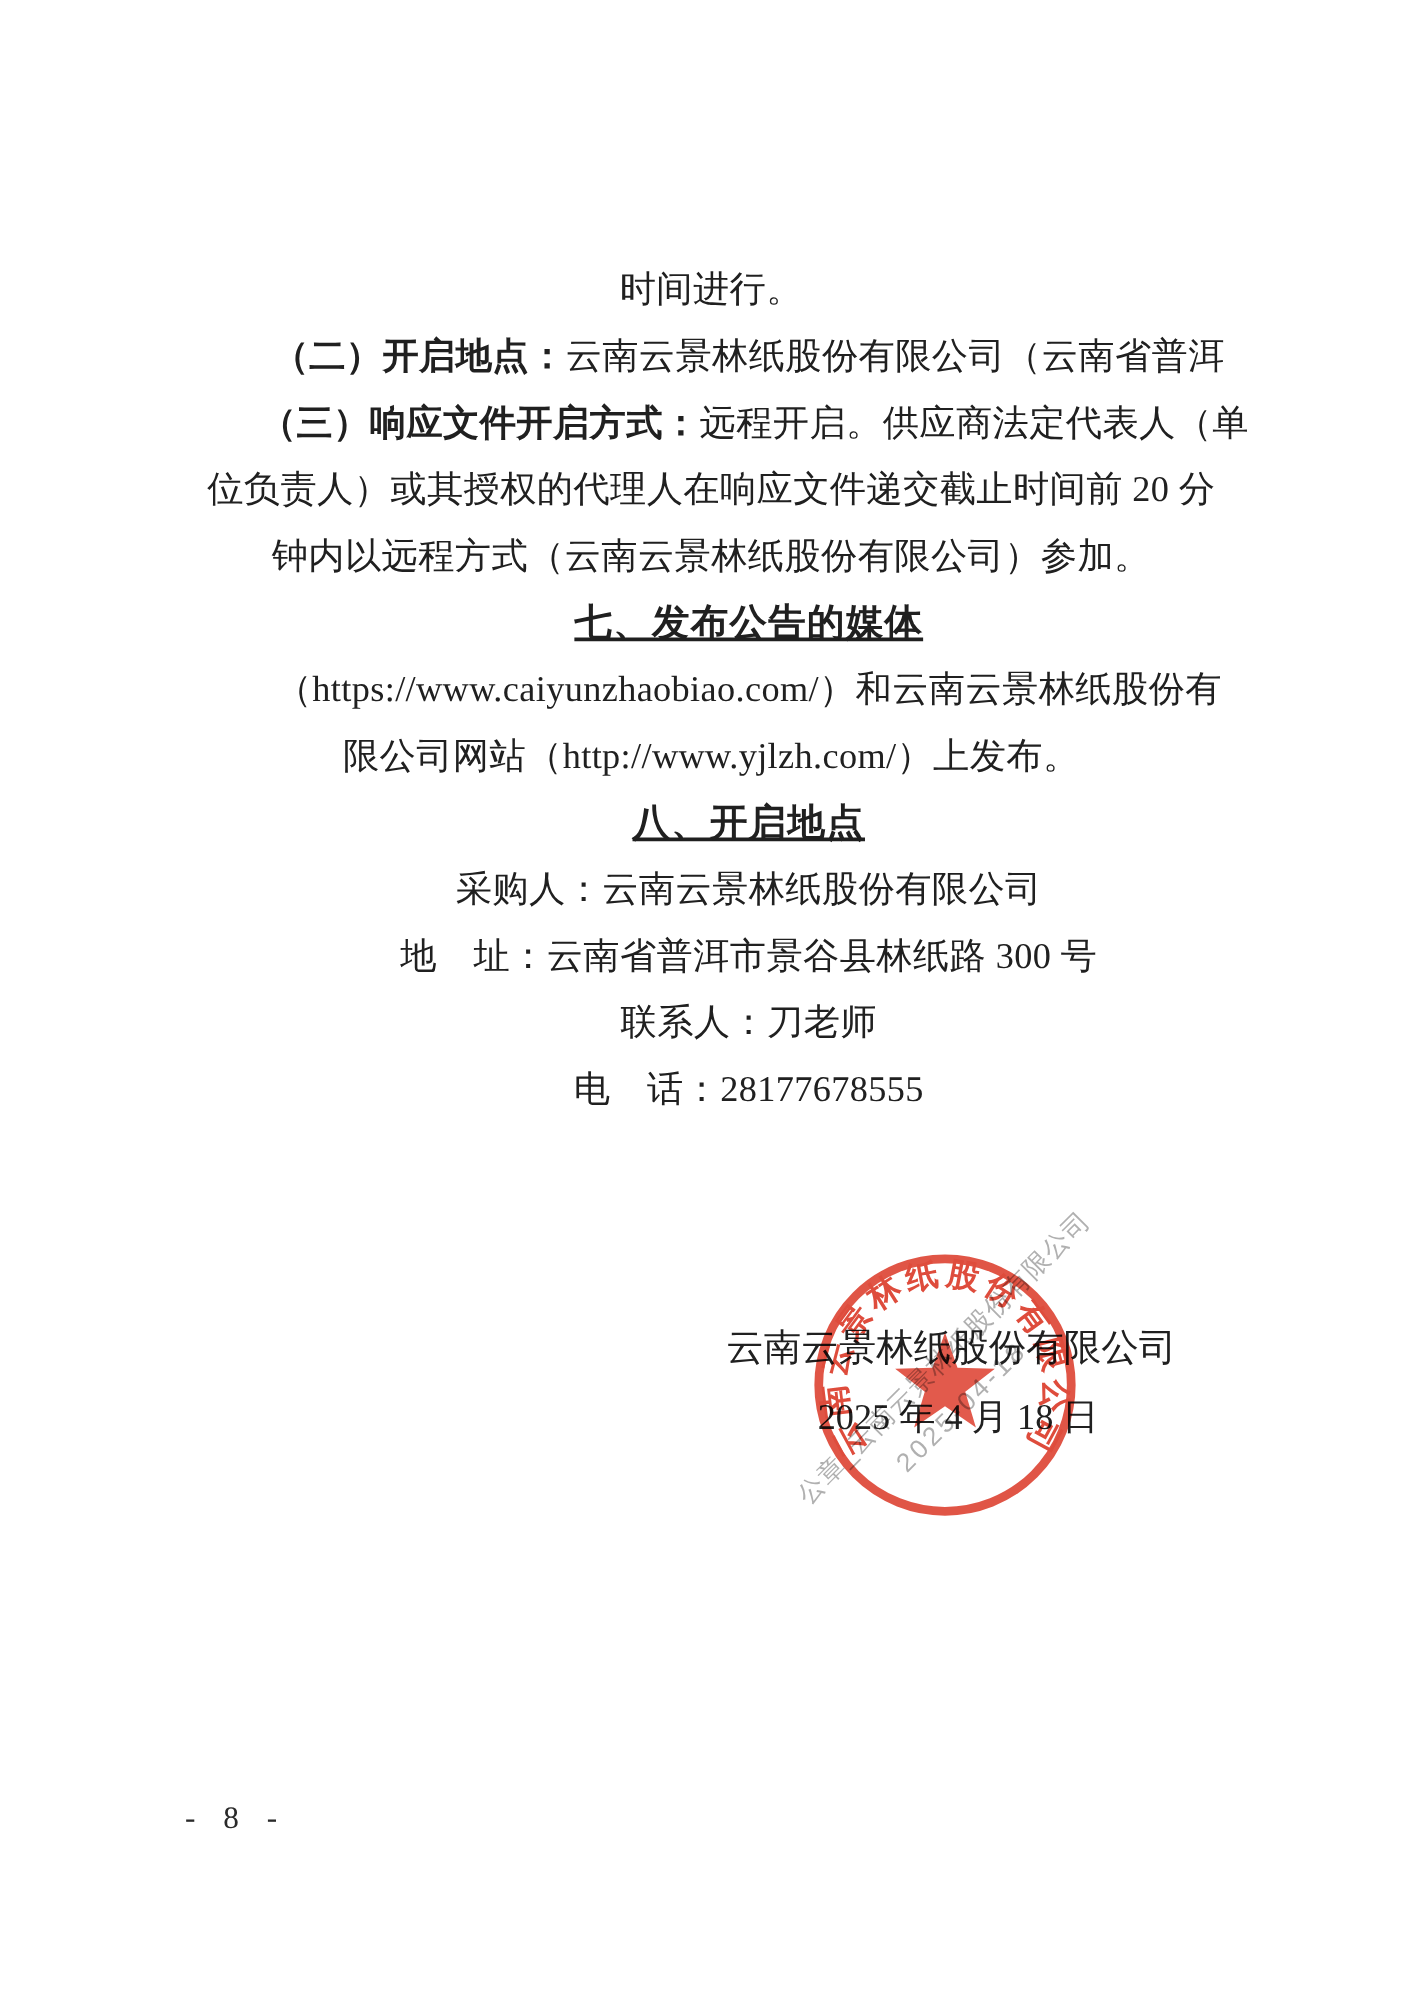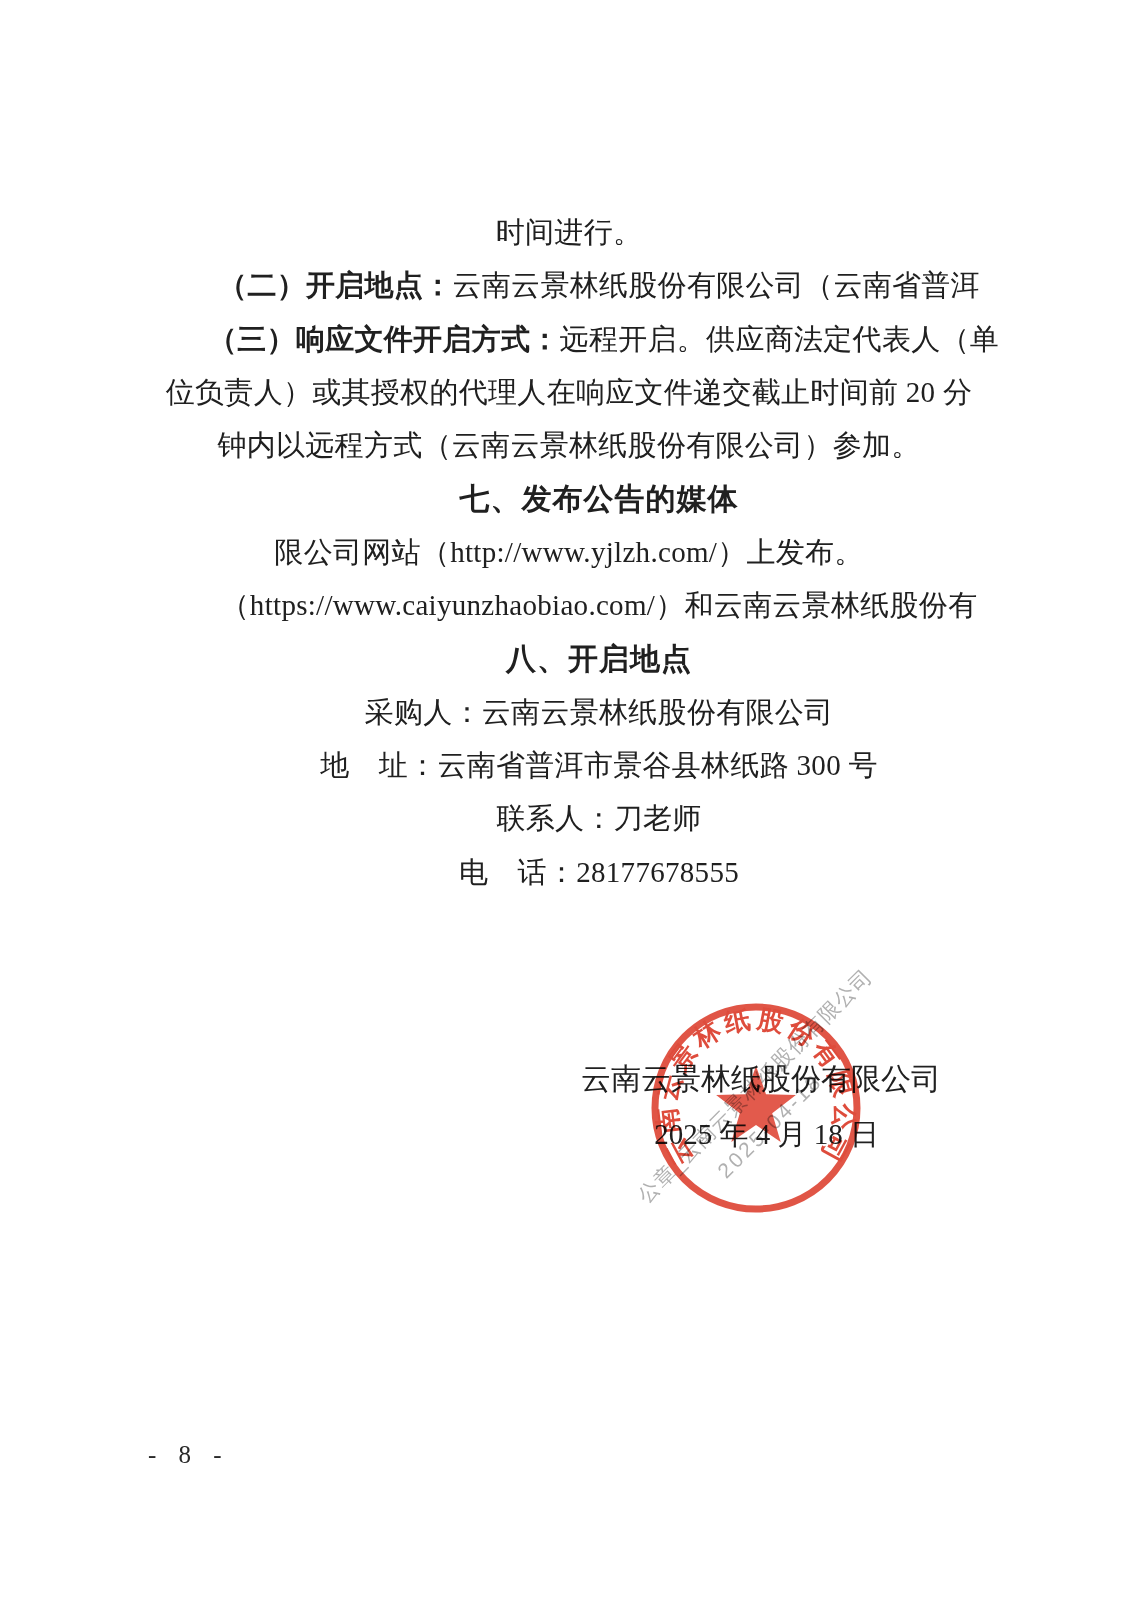--- a/index.html
+++ b/index.html
@@ -20,20 +20,21 @@
     font-size: 29px;
     white-space: pre;
     letter-spacing: 0.3px;
   }
   .indent { text-indent: 60px; }
   .line-bold { font-weight: bold; }
   .heading .line-bold {
     font-family: "Liberation Sans", sans-serif;
     font-size: 30px;
     letter-spacing: 1px;
+    text-decoration: underline;
   }
   .sig-company {
     position: absolute; left: 580px; top: 1059px; width: 362px;
     font-size: 30px; line-height: 40px; text-align: center;
     white-space: pre;
   }
   .sig-date {
     position: absolute; left: 584px; top: 1114px; width: 365px;
     font-size: 29px; line-height: 40px; text-align: center;
     white-space: pre;
@@ -72,22 +73,22 @@
 </head>
 <body>
 
 <div class="doc-body">
   <div class="line"><span class="line-bold"></span><span>时间进行。</span></div>
   <div class="line indent"><span class="line-bold">（二）开启地点：</span><span>云南云景林纸股份有限公司（云南省普洱</span></div>
   <div class="line indent"><span class="line-bold">（三）响应文件开启方式：</span><span>远程开启。供应商法定代表人（单</span></div>
   <div class="line"><span class="line-bold"></span><span>位负责人）或其授权的代理人在响应文件递交截止时间前 20 分</span></div>
   <div class="line"><span class="line-bold"></span><span>钟内以远程方式（云南云景林纸股份有限公司）参加。</span></div>
   <div class="line indent heading"><span class="line-bold">七、发布公告的媒体</span><span></span></div>
+  <div class="line indent"><span class="line-bold"></span><span>（https://www.caiyunzhaobiao.com/）和云南云景林纸股份有</span></div>
   <div class="line"><span class="line-bold"></span><span>限公司网站（http://www.yjlzh.com/）上发布。</span></div>
-  <div class="line indent"><span class="line-bold"></span><span>（https://www.caiyunzhaobiao.com/）和云南云景林纸股份有</span></div>
   <div class="line indent heading"><span class="line-bold">八、开启地点</span><span></span></div>
   <div class="line indent"><span class="line-bold"></span><span>采购人：云南云景林纸股份有限公司</span></div>
   <div class="line indent"><span class="line-bold"></span><span>地　址：云南省普洱市景谷县林纸路 300 号</span></div>
   <div class="line indent"><span class="line-bold"></span><span>联系人：刀老师</span></div>
   <div class="line indent"><span class="line-bold"></span><span>电　话：28177678555</span></div>
 </div>
 
 <div class="sig-company">云南云景林纸股份有限公司</div>
 <div class="sig-date">2025 年 4 月 18 日</div>
 

